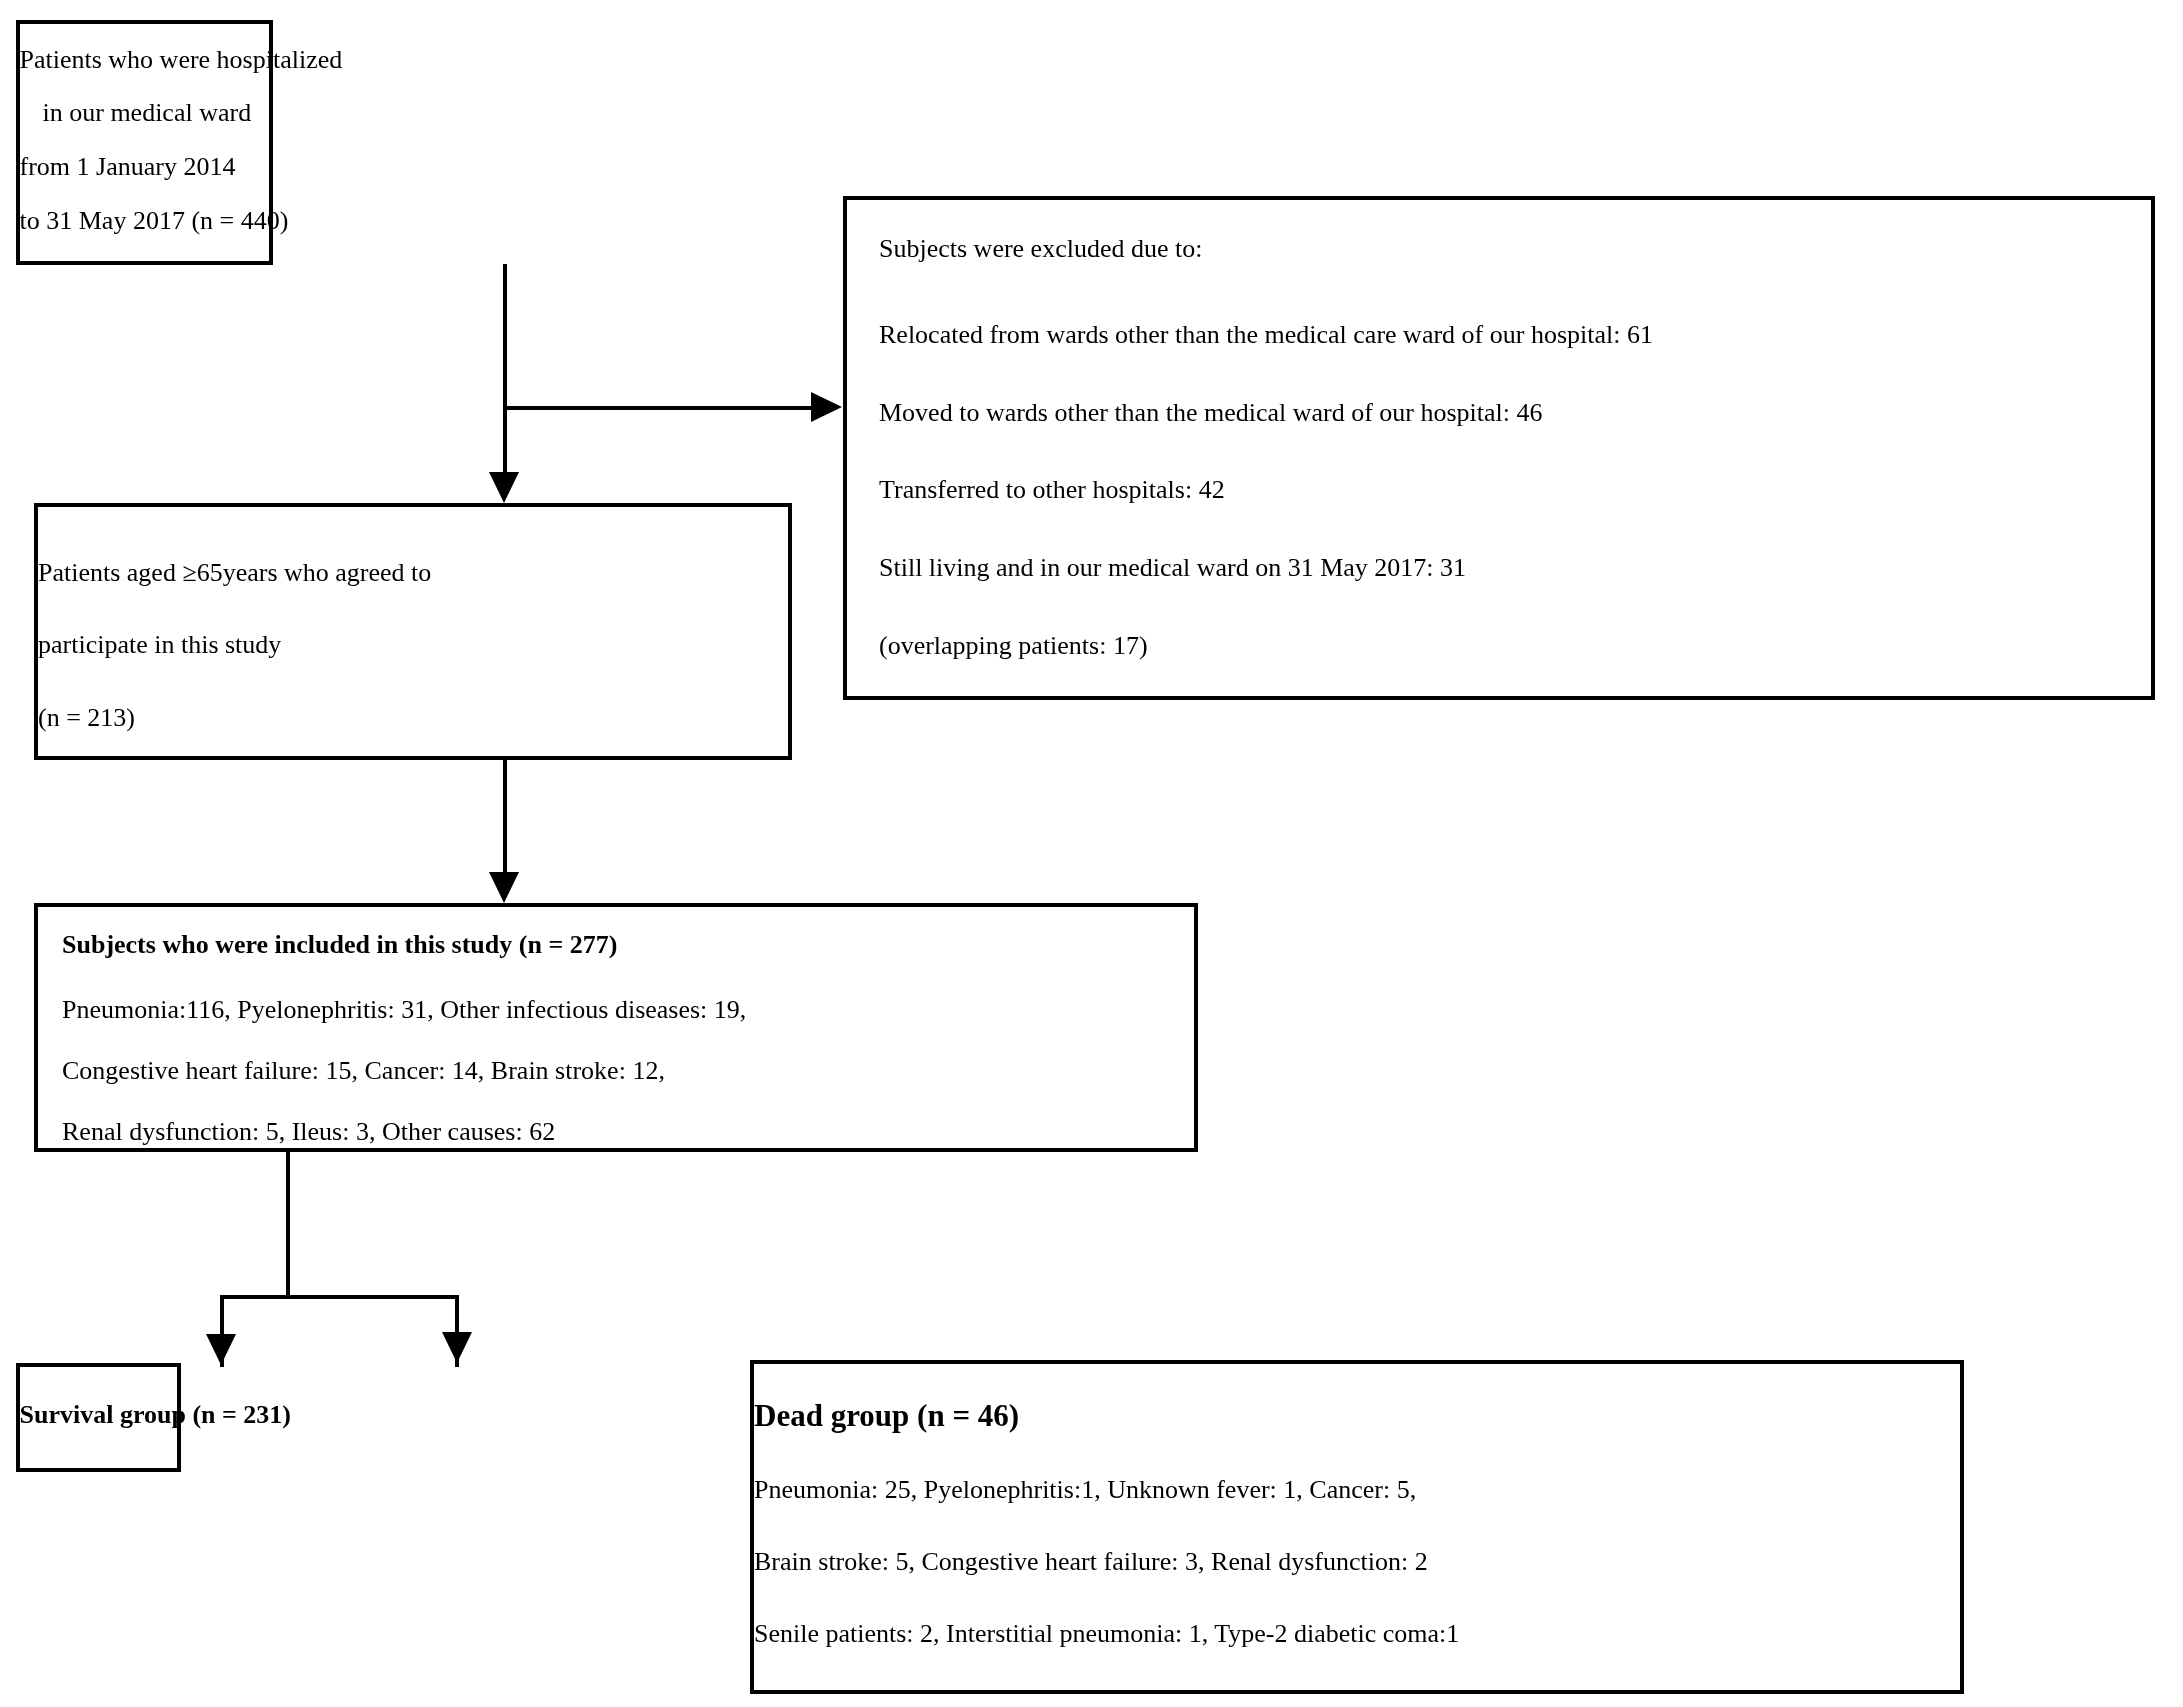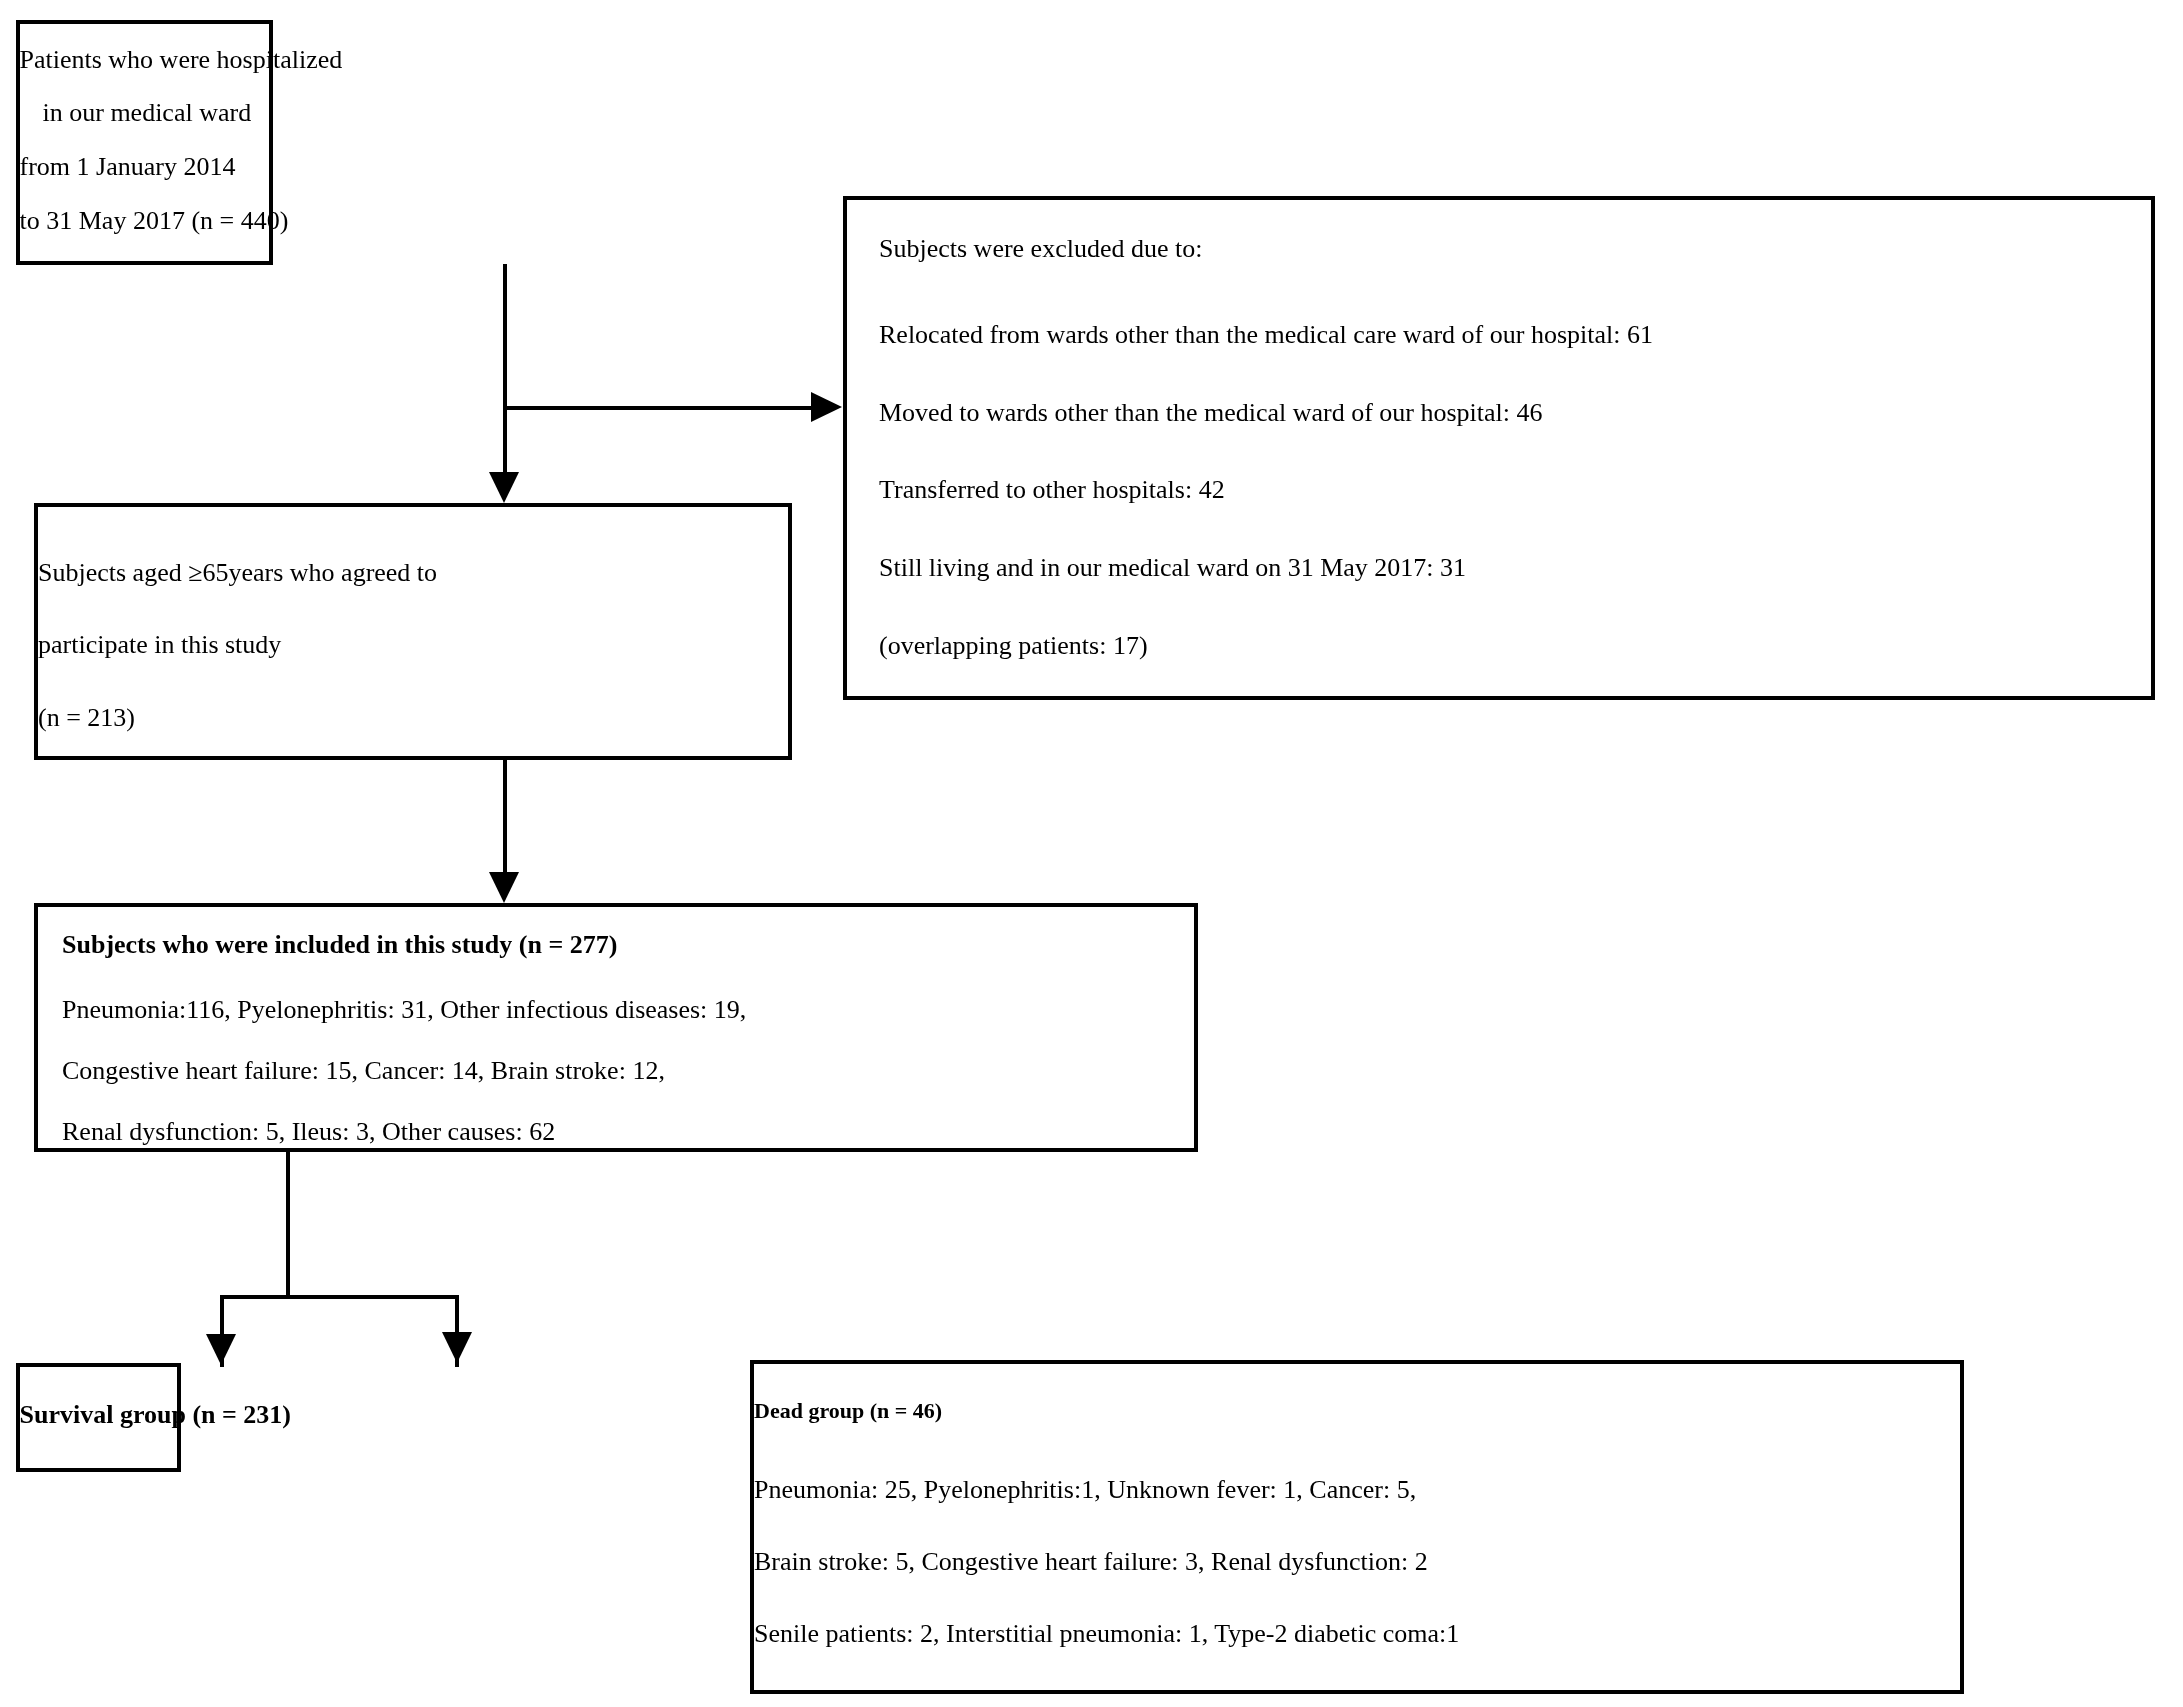--- a/index.html
+++ b/index.html
@@ -76,38 +76,38 @@
   <div class="box" style="left:843px; top:196px; width:1312px; height:504px;">
     <div class="line ltext" style="left:32px; top:36px; font-size:26px;">Subjects were excluded due to:</div>
     <div class="line ltext" style="left:32px; top:122px; font-size:26px;">Relocated from wards other than the medical care ward of our hospital: 61</div>
     <div class="line ltext" style="left:32px; top:200px; font-size:26px;">Moved to wards other than the medical ward of our hospital: 46</div>
     <div class="line ltext" style="left:32px; top:277px; font-size:26px;">Transferred to other hospitals: 42</div>
     <div class="line ltext" style="left:32px; top:355px; font-size:26px;">Still living and in our medical ward on 31 May 2017: 31</div>
     <div class="line ltext" style="left:32px; top:433px; font-size:26px;">(overlapping patients: 17)</div>
   </div>
 
   <div class="box" style="left:34px; top:503px; width:758px; height:257px;">
-    <div class="line ctext" style="left:0; top:53px; width:100%; font-size:26px;">Subjects aged ≥65years who agreed to</div>
+    <div class="line ctext" style="left:0; top:53px; width:100%; font-size:26px;">Patients aged ≥65years who agreed to</div>
     <div class="line ctext" style="left:0; top:125px; width:100%; font-size:26px;">participate in this study</div>
     <div class="line ctext" style="left:0; top:198px; width:100%; font-size:26px;">(n = 213)</div>
   </div>
 
   <div class="box" style="left:34px; top:903px; width:1164px; height:249px;">
     <div class="line ltext" style="left:24px; top:25px; font-size:26px; font-weight:bold;">Subjects who were included in this study (n = 277)</div>
     <div class="line ltext" style="left:24px; top:90px; font-size:26px;">Pneumonia:116, Pyelonephritis: 31, Other infectious diseases: 19,</div>
     <div class="line ltext" style="left:24px; top:151px; font-size:26px;">Congestive heart failure: 15, Cancer: 14, Brain stroke: 12,</div>
     <div class="line ltext" style="left:24px; top:212px; font-size:26px;">Renal dysfunction: 5, Ileus: 3, Other causes: 62</div>
   </div>
 
   <div class="box" style="left:15.5px; top:1363px; width:165px; height:109px;">
     <div class="line ctext" style="left:0; top:35px; width:100%; font-size:26px; font-weight:bold;">Survival group (n = 231)</div>
   </div>
 
   <div class="box" style="left:750px; top:1360px; width:1214px; height:334px;">
-    <div class="line ctext" style="left:0; top:36px; width:100%; font-size:22px; font-weight:bold;">Dead group (n = 46)</div>
+    <div class="line ctext" style="left:0; top:36px; width:100%; font-size:31px; font-weight:bold;">Dead group (n = 46)</div>
     <div class="line ctext" style="left:0; top:113px; width:100%; font-size:26px;">Pneumonia: 25, Pyelonephritis:1, Unknown fever: 1, Cancer: 5,</div>
     <div class="line ctext" style="left:0; top:185px; width:100%; font-size:26px;">Brain stroke: 5, Congestive heart failure: 3, Renal dysfunction: 2</div>
     <div class="line ctext" style="left:0; top:257px; width:100%; font-size:26px;">Senile patients: 2, Interstitial pneumonia: 1, Type-2 diabetic coma:1</div>
   </div>
 
   <div class="vline" style="left:503px; top:264px; height:221px;"></div>
 
   <div class="hline" style="left:503px; top:406px; width:308px;"></div>
   <div class="arrow-right" style="left:811px; top:392px;"></div>
 

